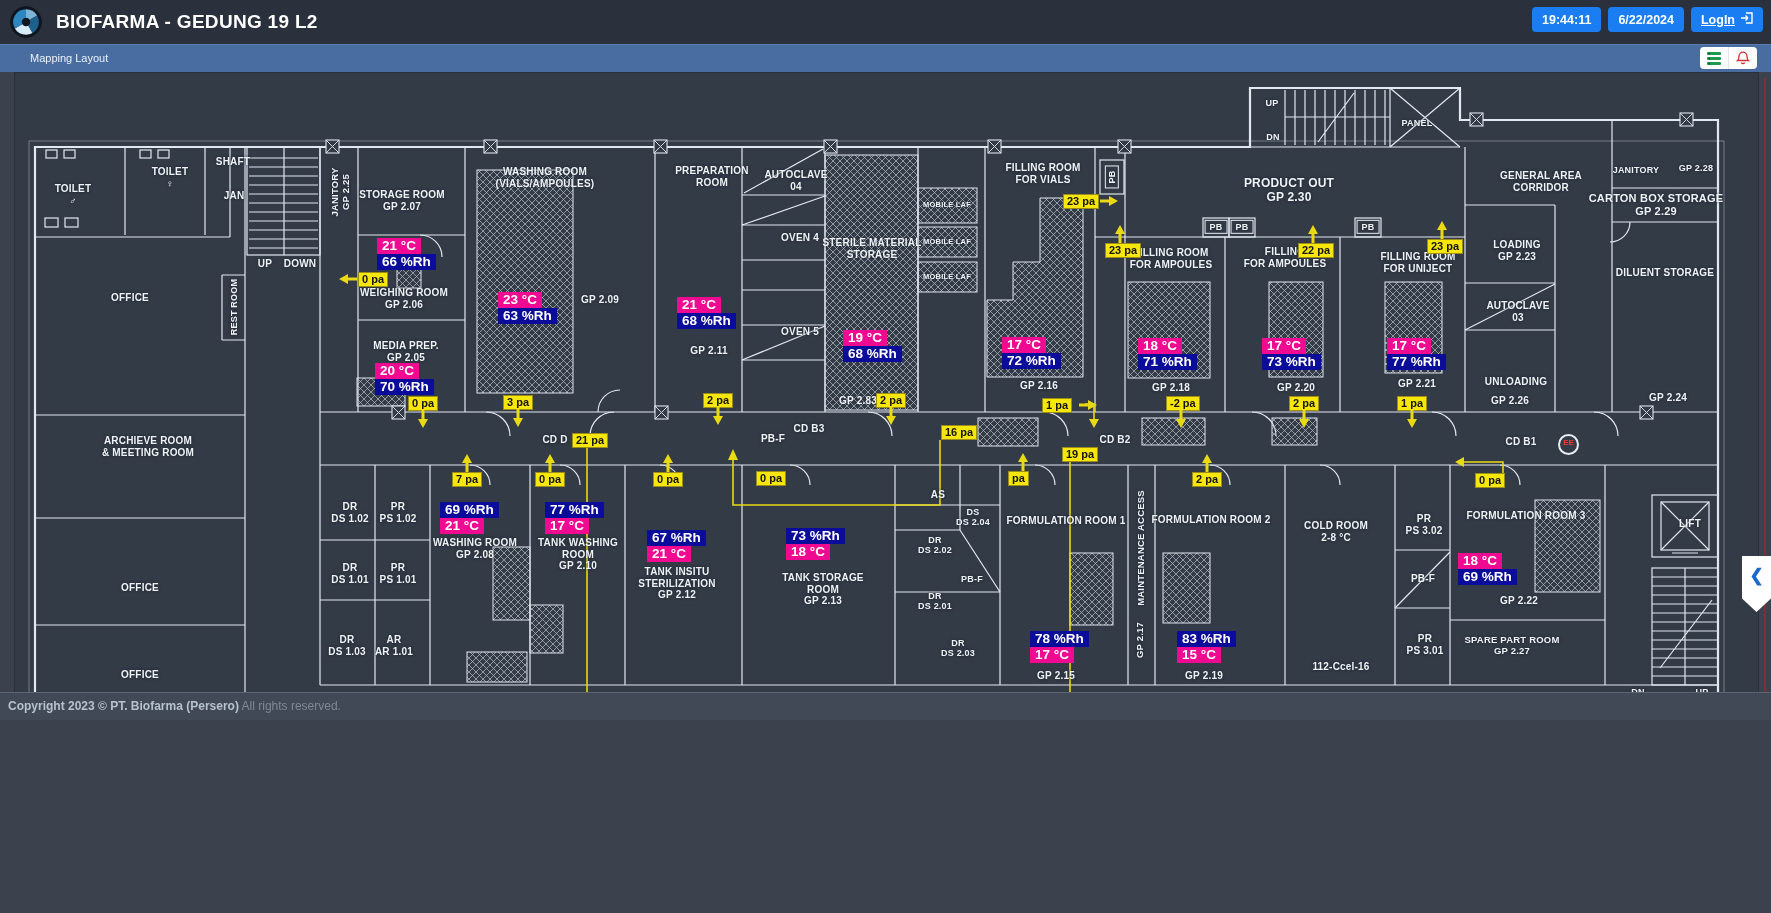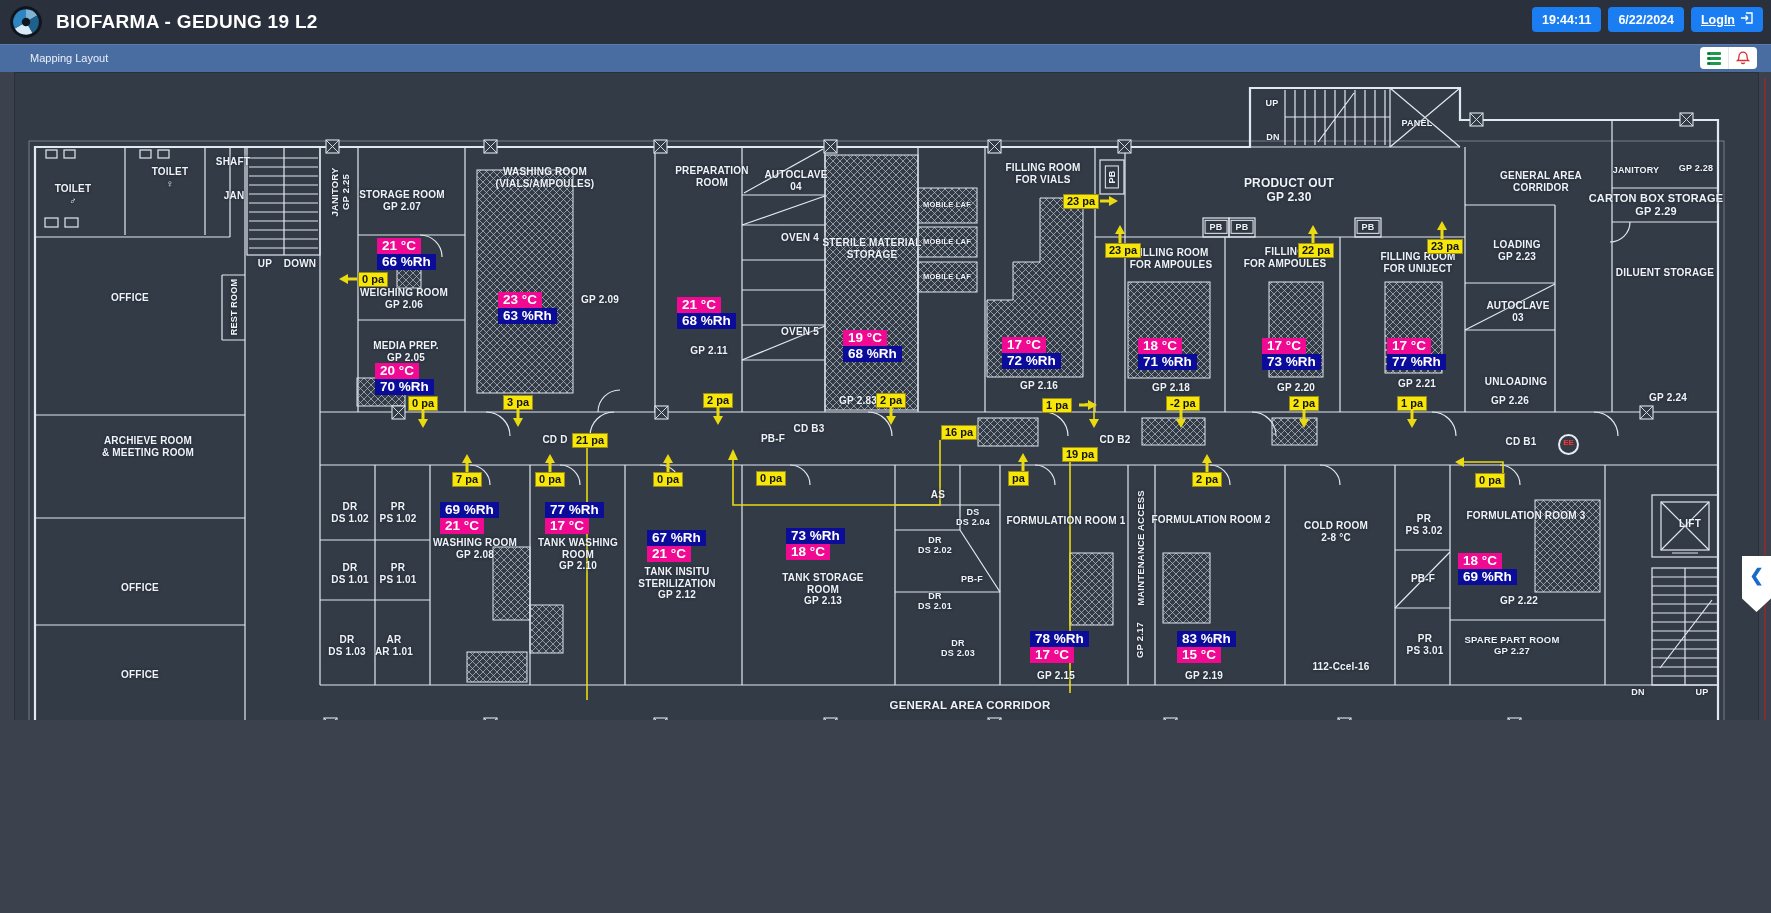--- a/index.html
+++ b/index.html
@@ -686,14 +686,20 @@
       </svg>
       <div class="pbadge" style="left: 1475px; top: 473px;">0 pa</div>
       <div class="ee-badge" style="left: 1558px; top: 434px;">EE</div>
     </div>
 
   <div class="redline"></div>
   <div class="collapse-tab">
     <span>❮</span>
   </div>
 
+  <div class="app-footer">
+    <div class="txt">
+      <b>Copyright 2023 © PT. Biofarma (Persero)</b>
+      <span>All rights reserved.</span>
+    </div>
+  </div>
 
 </div>
 
 </body></html>

